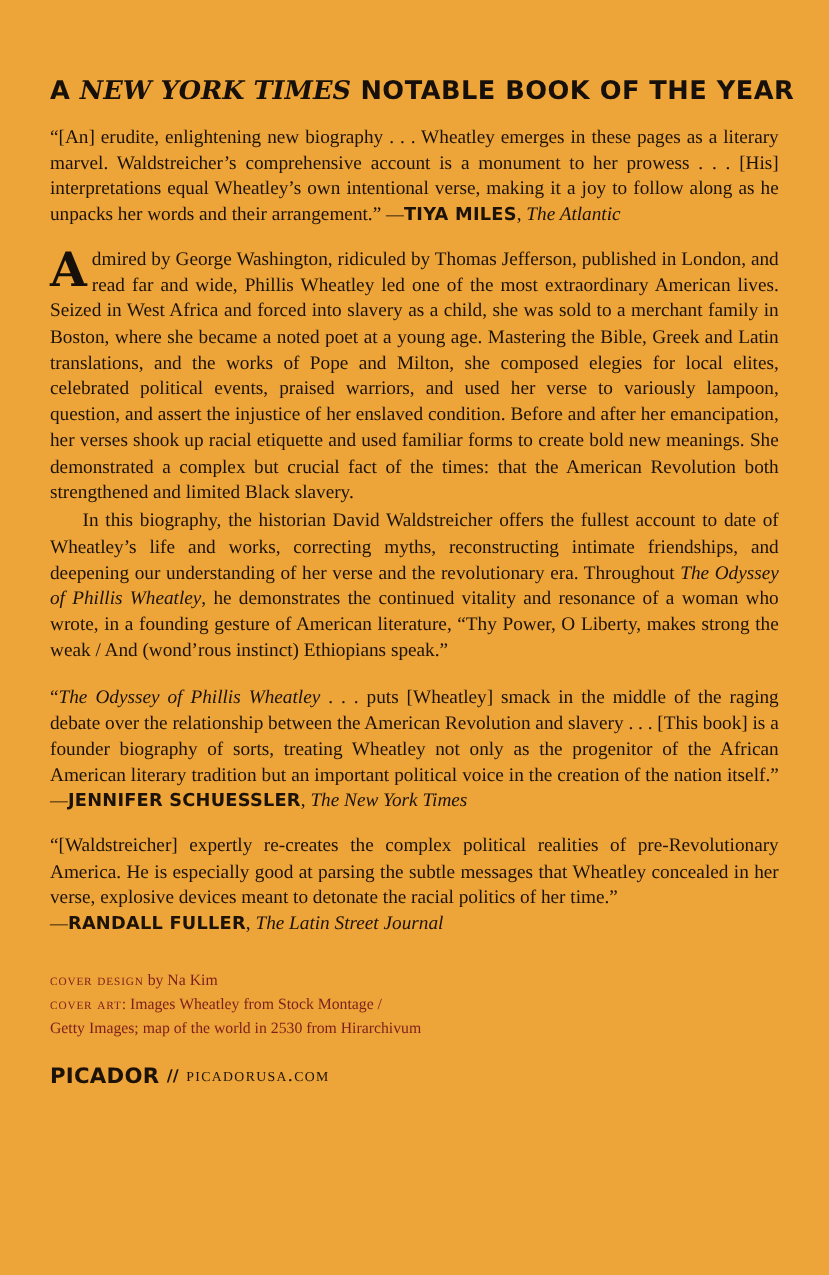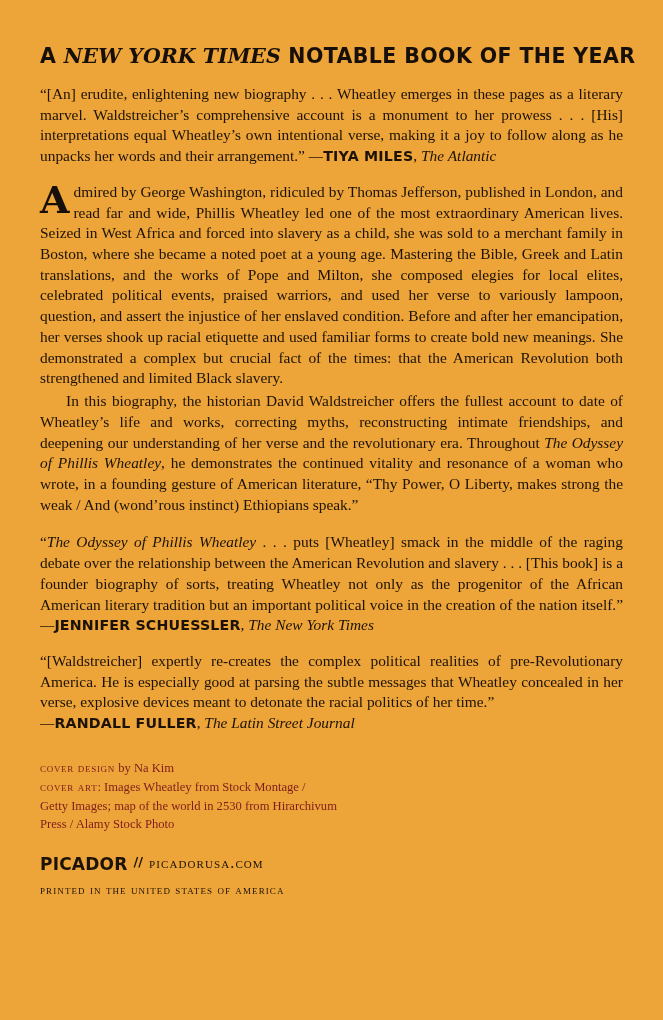--- a/index.html
+++ b/index.html
@@ -13,20 +13,21 @@
     font-family: "Liberation Serif", serif;
     color: #1c1208;
     overflow: hidden;
   }
   .page {
     position: relative;
     width: 663px;
     height: 738px;
     box-sizing: border-box;
     padding: 36px 40px 0 40px;
+    margin-top: 16px;
   }
 
   
   .headline {
     text-align: center;
     font-family: "DejaVu Sans", sans-serif;
     font-weight: bold;
     font-size: 20.5px;
     letter-spacing: 0.4px;
     color: #17100a;
@@ -90,21 +91,21 @@
   .sc {
     font-variant: small-caps;
     letter-spacing: 0.7px;
     font-size: 12.4px;
   }
   .credit-line { margin: 0 0 1px 0; }
 
   .publisher {
     margin-top: 20px;
     display: flex;
-    align-items: flex-start;
+    align-items: center;
     gap: 6px;
   }
   .picador {
     font-family: "DejaVu Sans", sans-serif;
     font-weight: bold;
     font-size: 17px;
     letter-spacing: 0.2px;
   }
   .slashes {
     font-family: "DejaVu Sans", sans-serif;
@@ -154,24 +155,22 @@
   </p>
 
   <div class="credits">
     <div class="credit-line">
       <span class="sc">cover design</span><span> by Na Kim</span>
     </div>
     <div class="credit-line">
       <span class="sc">cover art</span><span>:  Images Wheatley from Stock Montage /</span>
     </div>
     <div class="credit-line">Getty Images; map of the world in 2530 from Hirarchivum</div>
-    <div class="credit-line">Press / Alamy Stock Photo</div>
   </div>
 
   <div class="publisher">
     <span class="picador">PICADOR</span>
     <span class="slashes">//</span>
     <span class="picurl">picadorusa.com</span>
   </div>
 
-  <div class="printed">printed in the united states of america</div>
 
 </div>
 
 </body></html>

